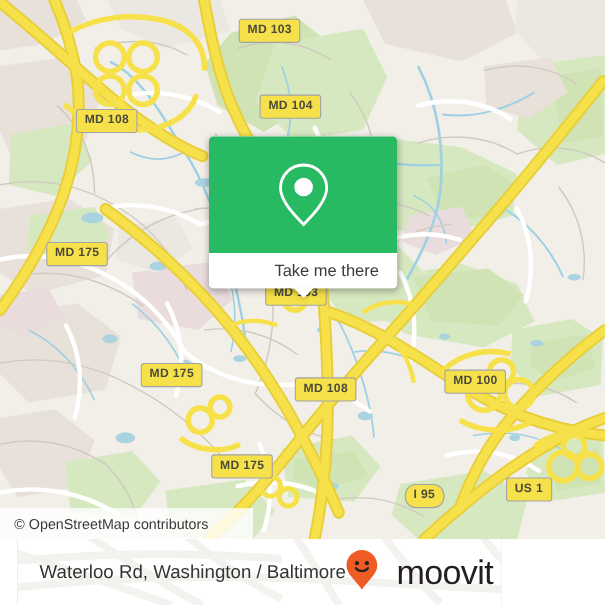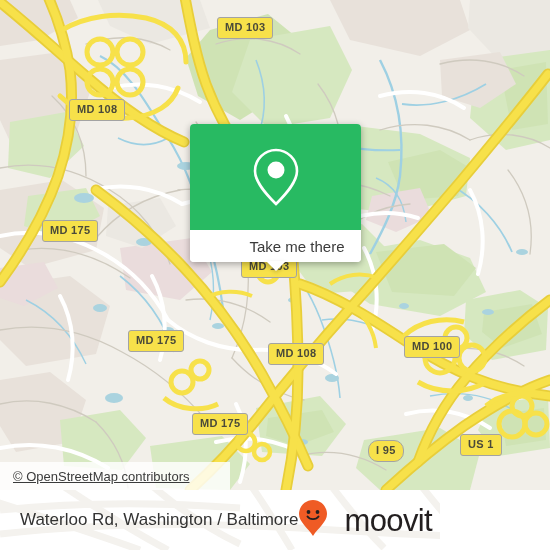--- a/index.html
+++ b/index.html
@@ -107,27 +107,26 @@
     display: flex;
     align-items: center;
     background: rgba(255,255,255,0.82);
     z-index: 30;
   }
   .attribution span {
     font-size: 13px;
     color: #3a3a3a;
     padding-left: 13px;
     font-family: "Liberation Sans", sans-serif;
-    text-decoration: underline;
   }
 
   
   .footer {
     position: absolute;
-    left: 0;
+    left: 16px;
     top: 490px;
     width: 440px;
     height: 60px;
     background: #bef264;
     overflow: hidden;
   }
   .footer-watermark {
     position: absolute;
     left: 0; top: 0;
     width: 550px; height: 60px;
@@ -375,20 +374,21 @@
 
       <g fill="none" stroke="#f7e14a" stroke-width="4">
         <path d="M330,284 C344,274 362,272 378,278"></path>
         <path d="M352,306 C366,316 374,332 376,348"></path>
         <path d="M288,234 C300,226 316,224 330,228"></path>
         <path d="M206,298 C220,290 238,290 252,296"></path>
       </g>
     </svg>
 
     <div class="shield" style="left:217px;top:17px;">MD 103</div>
+    <div class="shield" style="left:236px;top:86px;">MD 104</div>
     <div class="shield" style="left:69px;top:99px;">MD 108</div>
     <div class="shield" style="left:42px;top:220px;">MD 175</div>
     <div class="shield" style="left:241px;top:256px;">MD 103</div>
     <div class="shield" style="left:128px;top:330px;">MD 175</div>
     <div class="shield" style="left:268px;top:343px;">MD 108</div>
     <div class="shield" style="left:404px;top:336px;">MD 100</div>
     <div class="shield" style="left:192px;top:413px;">MD 175</div>
     <div class="shield" style="left:368px;top:440px;border-radius:10px;">I 95</div>
     <div class="shield" style="left:460px;top:434px;">US 1</div>
 

